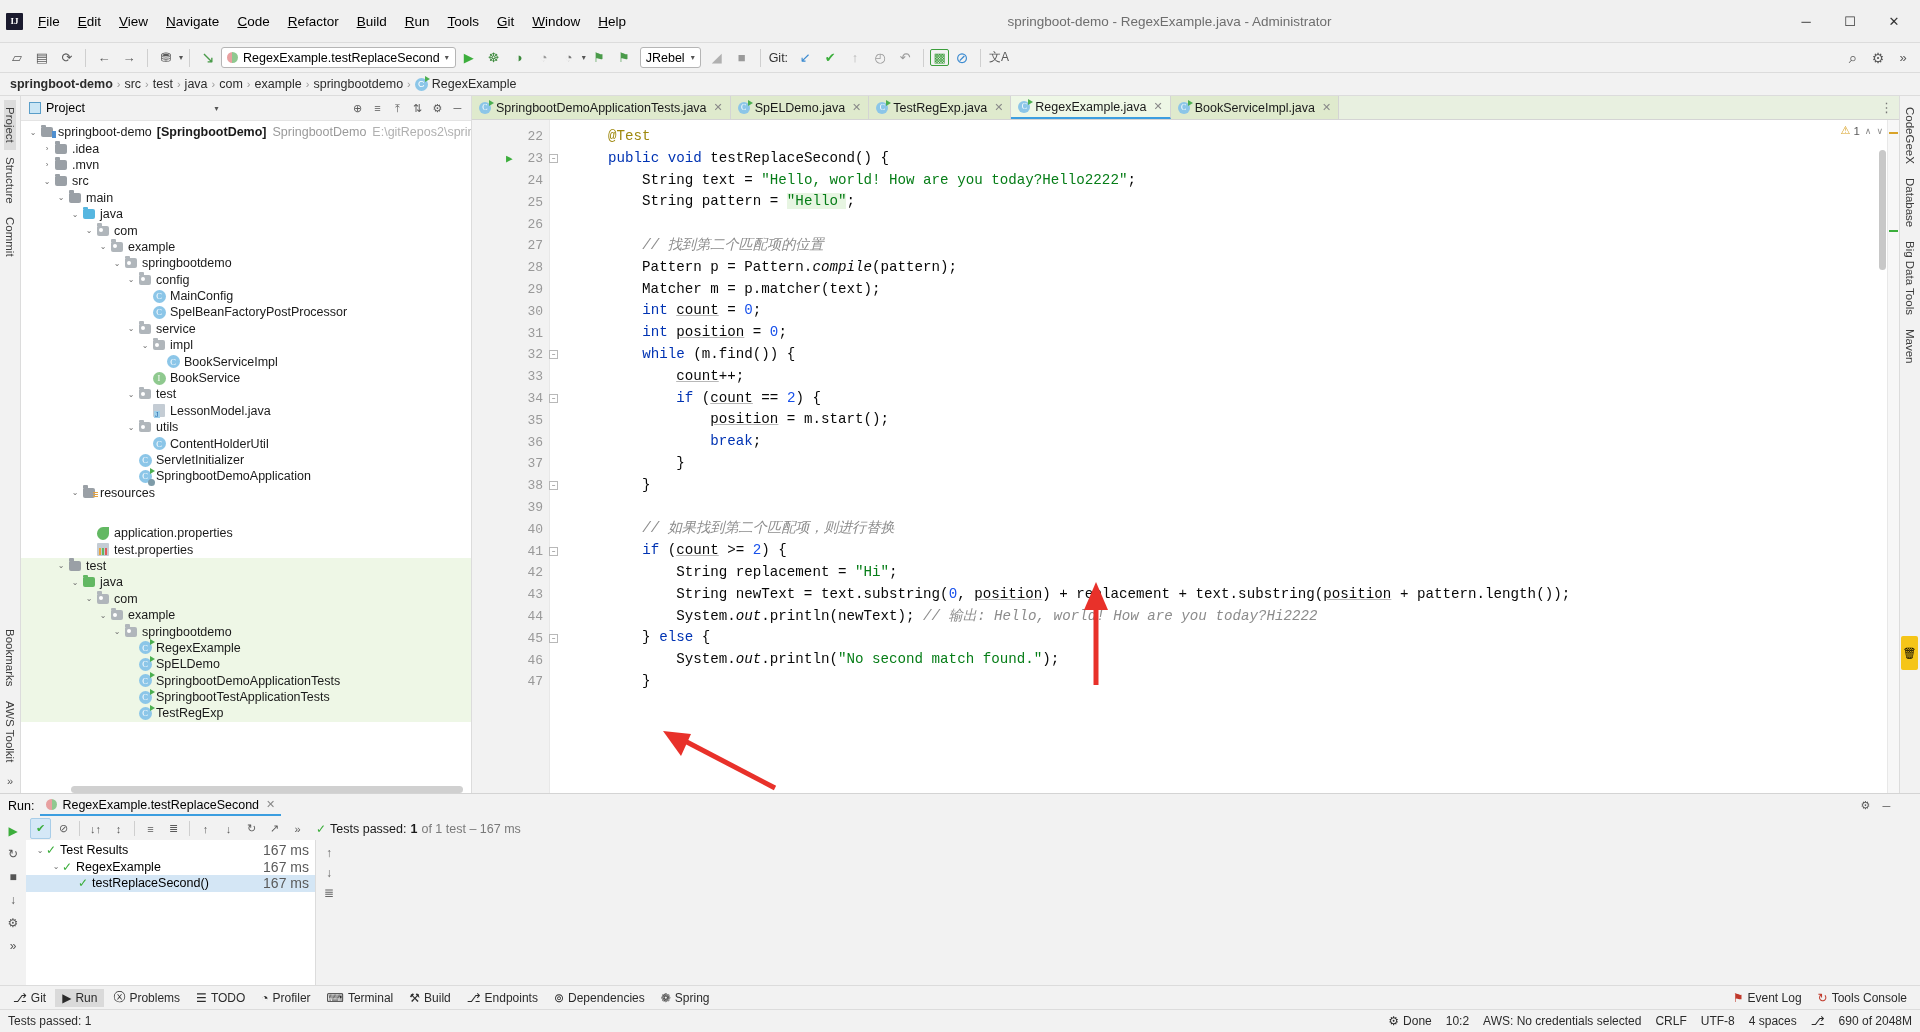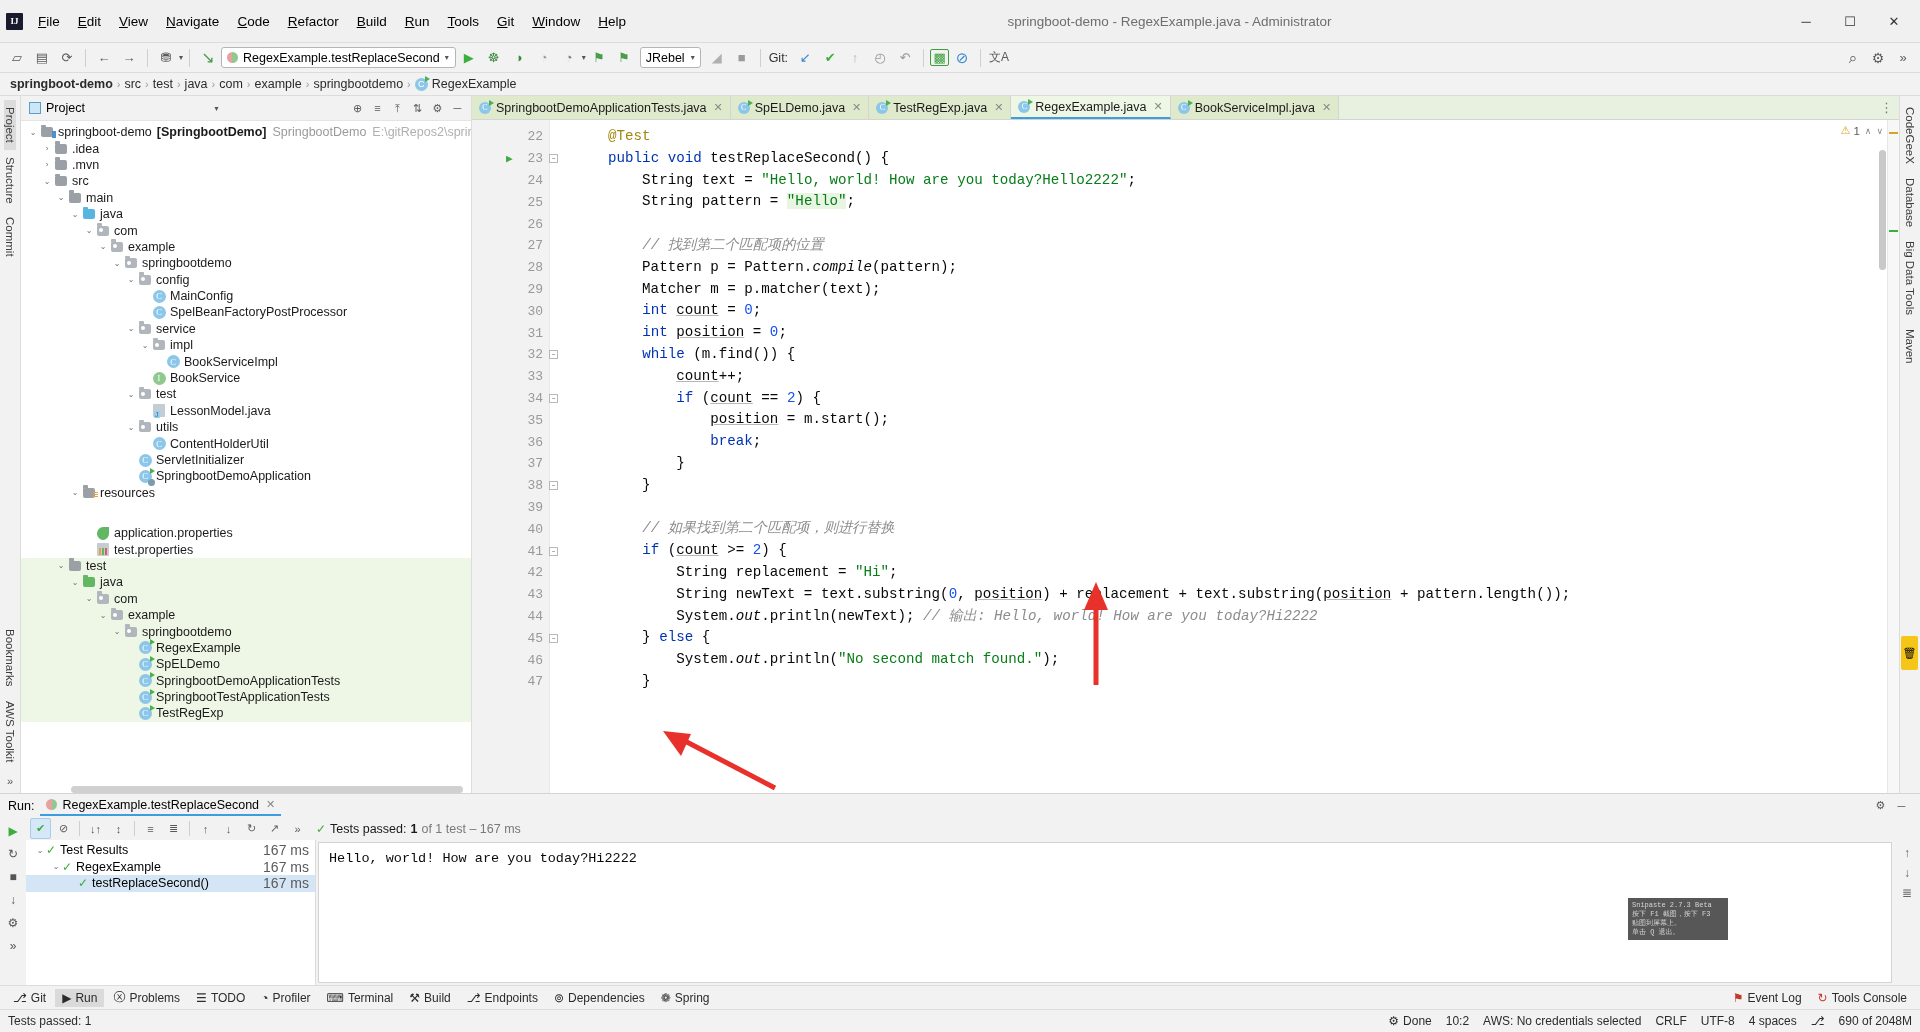--- a/index.html
+++ b/index.html
@@ -246,21 +246,21 @@
     position: absolute; right: 13px; top: 30px; width: 7px; height: 120px;
     background: #c8c8c8; border-radius: 4px; z-index: 4;
   }
 
   
   .runpanel {
     height: 192px; background: #f2f2f2; border-top: 1px solid #d4d4d4;
     display: flex; flex-direction: column; flex: none;
   }
   .run-head {
-    height: 23px; display: flex; align-items: center; padding: 0 3px 0 8px;
+    height: 23px; display: flex; align-items: center; padding: 0 18px 0 8px;
     gap: 6px; font-size: 12.5px; flex: none;
   }
   .run-tab {
     display: flex; align-items: center; gap: 5px; padding: 2px 6px;
     border-bottom: 2px solid #3c9ee0;
   }
   .run-tab-ico {
     width: 11px; height: 11px; border-radius: 50%;
     background: linear-gradient(90deg,#e8a0a0 50%,#90c890 50%);
   }
@@ -848,29 +848,20 @@
                 <span class="arr">⌄</span>
                 <span class="tlabel"><span class="chk">✓</span>RegexExample</span>
                 <span class="tms">167 ms</span>
               </div>
               <div class="trow sel" style="padding-left: 40px;">
                 <span class="arr"></span>
                 <span class="tlabel"><span class="chk">✓</span>testReplaceSecond()</span>
                 <span class="tms">167 ms</span>
               </div>
             </div>
-          <div class="console">
-            <span>Hello, world! How are you today?Hi2222</span>
-            <div class="snip-toast">
-              <div>Snipaste 2.7.3 Beta</div>
-              <div>按下 F1 截图，按下 F3</div>
-              <div>贴图到屏幕上。</div>
-              <div>单击 Q 退出。</div>
-            </div>
-          </div>
           <div class="console-rail">
             <div>↑</div>
             <div>↓</div>
             <div>≣</div>
           </div>
         </div>
       </div>
     </div>
   </div>
 

